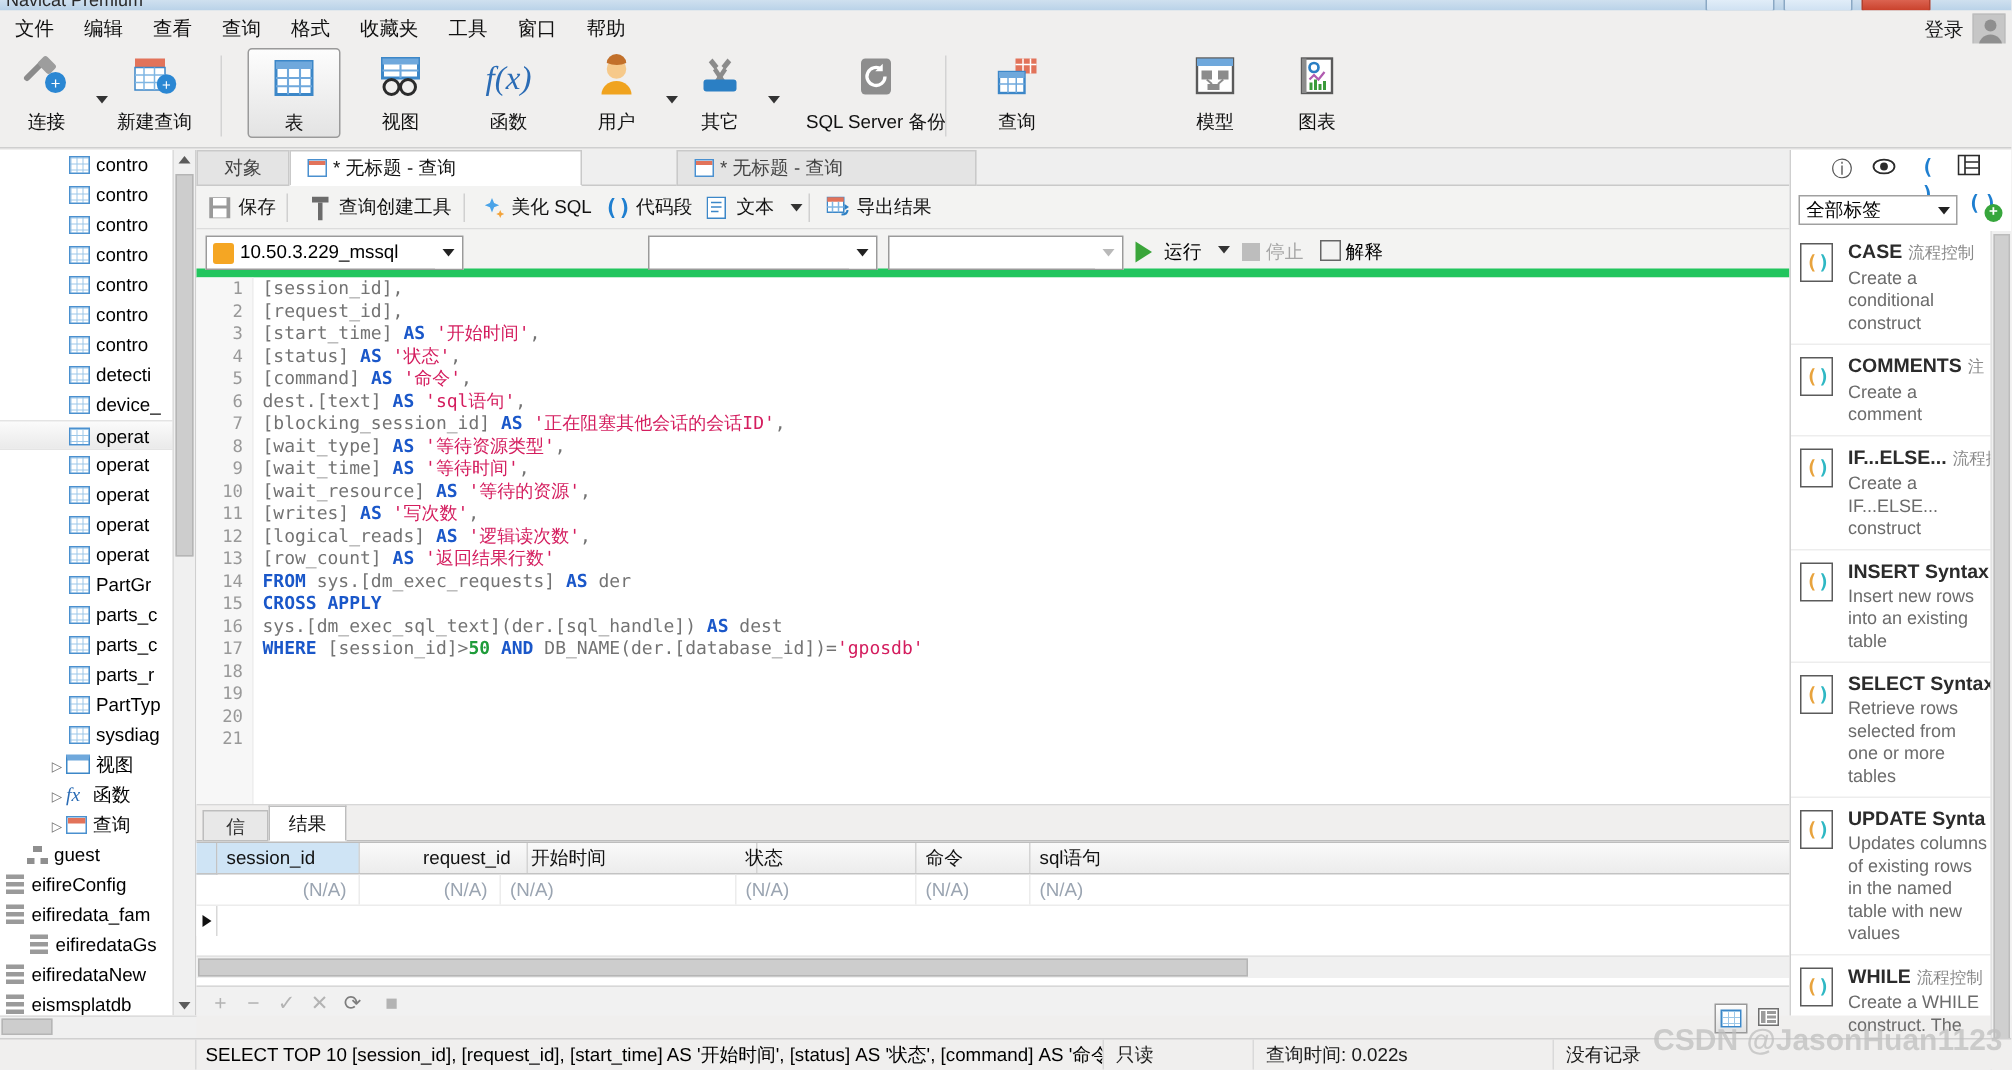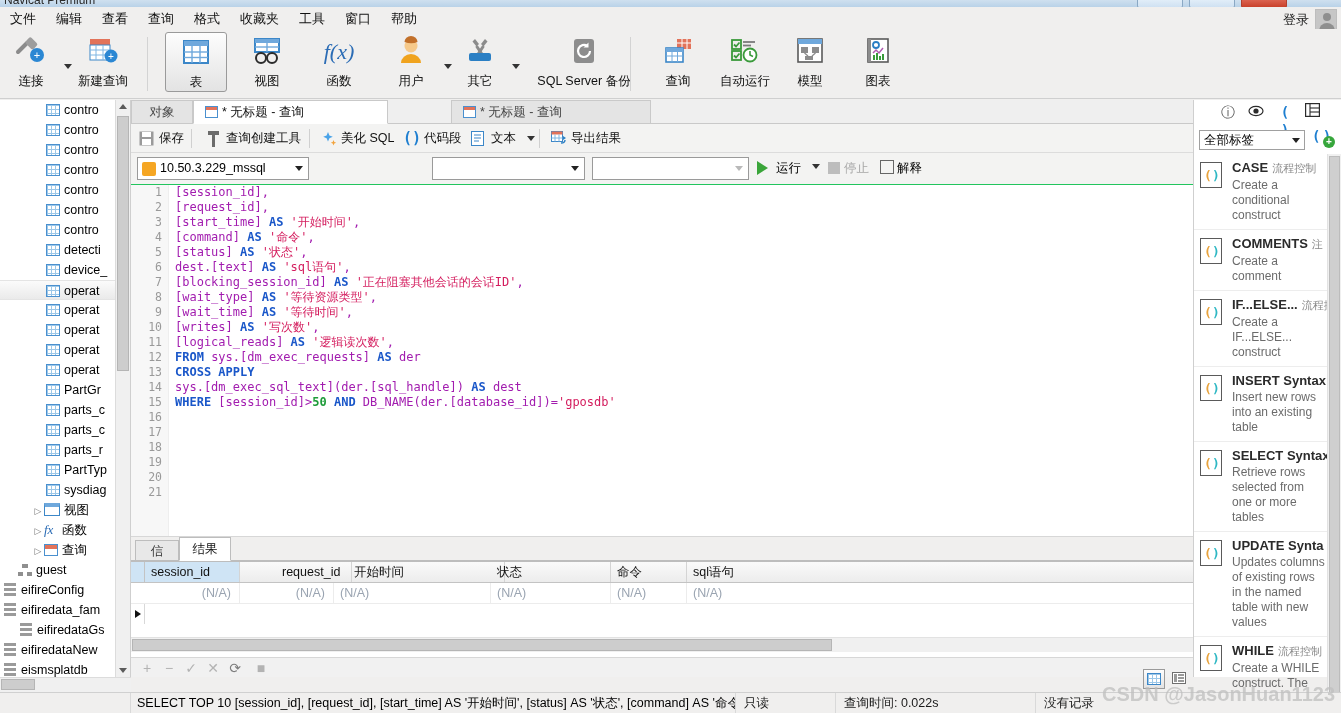--- a/index.html
+++ b/index.html
@@ -101,40 +101,40 @@
   .tabgrid { display:inline-block;width:13px;height:12px;vertical-align:-2px;margin-right:4px;
              border:1px solid #4a90cf;background:#fff;box-shadow: inset 0 3px 0 #e2735a;}
 
   .qbar { position:absolute; left:0; top:24px; width:1062px; height:29px; background:#f3f3f2;
           border-bottom:1px solid #dcdcdc;}
   .qbtn { position:absolute; top:4px; height:21px; line-height:21px; font-size:12.5px;
           padding-left:20px; white-space:nowrap; color:#111; }
   .qsep { position:absolute; top:5px; width:1px; height:19px; background:#d0d0d0;}
 
   .qbar2 { position:absolute; left:0; top:53px; width:1062px; height:32px; background:#f3f3f2;
-           border-bottom:1px solid #22c55e;}
+           border-bottom:6px solid #22c55e;}
   .combo { position:absolute; top:4px; height:23px; background:#fff; border:1px solid #9a9a9a;
            font-size:12.5px; line-height:21px; }
   .combo .cval { position:absolute; left:22px; top:0; white-space:nowrap; }
   .combo .cbtn { position:absolute; right:0; top:0; width:18px; height:21px;
                  background:#fff; display:flex;align-items:center;justify-content:center;}
 
   .editor { position:absolute; left:0; top:85px; width:1062px; height:352px;
             background:#fff; border-bottom:1px solid #d7d7d7; overflow:hidden;}
   .gutter { position:absolute; left:0; top:0; width:38px; height:352px; background:#f7f7f7;
             border-right:1px solid #eee;}
   .gutter .gl { height:15px; line-height:15px; text-align:right; padding-right:6px;
                 font-family:"DejaVu Sans Mono","Liberation Mono",monospace; font-size:11.5px; color:#999;}
   .code { position:absolute; left:44px; top:0; width:1010px;
           font-family:"DejaVu Sans Mono","Liberation Mono",monospace; font-size:12px; }
   .code .ln { height:15px; line-height:15px; white-space:pre; }
   .k { color:#1a57c9; font-weight:bold;}
   .n { color:#1f9c3a; font-weight:bold;}
   .s { color:#d41d5e; }
-  .p { color:#a21caf;text-align:center; }
+  .p { color:#737373;text-align:center; }
 
   .restabs { position:absolute; left:0; top:437px; width:1062px; height:24px; }
   .rtab { position:absolute; top:3px; height:21px; line-height:20px; font-size:12.5px;
           padding:0 10px; border:1px solid #bdbdbd; background:#e8e8e8; color:#333;}
   .rtab.active { top:0; height:24px; line-height:23px; background:#fff; border-bottom:1px solid #fff; color:#111;}
   .restabs .base { position:absolute; left:0; top:23px; width:1062px; height:1px; background:#bdbdbd;}
 
   .grid { position:absolute; left:0; top:461px; width:1062px; height:96px; background:#fff;
           border-top:1px solid #bdbdbd;}
   .ghead { position:absolute;left:0;top:0;height:21px;width:1062px;
@@ -335,35 +335,20 @@
               <rect x="5" y="12" width="17" height="14" fill="#fff" stroke="#3c87c8" stroke-width="1.6"></rect>
               <rect x="5" y="12" width="17" height="4" fill="#6fa8dc"></rect>
               <g stroke="#6fa8dc">
                 <line x1="11" y1="16" x2="11" y2="26"></line>
                 <line x1="16.5" y1="16" x2="16.5" y2="26"></line>
                 <line x1="5" y1="20" x2="22" y2="20"></line>
               </g>
             </svg></span>
         </div>
         <div class="lb">查询</div>
-      </div>
-      <div class="tbitem" style="left: 710px; width: 70px;">
-        <div class="ic">
-          <span style="display: inline-block;"><svg width="34" height="30" viewBox="0 0 34 30">
-              <rect x="4" y="4" width="9" height="9" fill="none" stroke="#3a9a3a" stroke-width="1.8"></rect>
-              <path d="M6 8.5 l2 2 3.5 -4" stroke="#3a9a3a" stroke-width="1.8" fill="none"></path>
-              <rect x="4" y="15" width="9" height="9" fill="none" stroke="#3a9a3a" stroke-width="1.8"></rect>
-              <path d="M6 19.5 l2 2 3.5 -4" stroke="#3a9a3a" stroke-width="1.8" fill="none"></path>
-              <line x1="15" y1="6" x2="27" y2="6" stroke="#7a7a7a" stroke-width="1.8"></line>
-              <line x1="15" y1="9.5" x2="23" y2="9.5" stroke="#7a7a7a" stroke-width="1.8"></line>
-              <circle cx="22" cy="19" r="6.5" fill="#fff" stroke="#3a9a3a" stroke-width="1.8"></circle>
-              <path d="M22 15 l0 4 3 1.5" stroke="#3a9a3a" stroke-width="1.6" fill="none"></path>
-            </svg></span>
-        </div>
-        <div class="lb">自动运行</div>
       </div>
       <div class="tbitem" style="left: 782px; width: 56px;">
         <div class="ic">
           <span style="display: inline-block;"><svg width="34" height="30" viewBox="0 0 34 30">
               <rect x="5" y="3" width="24" height="23" fill="#fff" stroke="#5a5a5a" stroke-width="1.6"></rect>
               <rect x="5" y="3" width="24" height="5" fill="#6fa8dc"></rect>
               <rect x="8" y="11" width="7" height="6" fill="#8c8c8c"></rect>
               <rect x="19" y="11" width="7" height="6" fill="#8c8c8c"></rect>
               <rect x="12" y="20" width="8" height="4" fill="#8c8c8c"></rect>
               <line x1="11.5" y1="17" x2="15" y2="20" stroke="#8c8c8c" stroke-width="1.3"></line>
@@ -538,28 +523,30 @@
           <div class="gl">17</div>
           <div class="gl">18</div>
           <div class="gl">19</div>
           <div class="gl">20</div>
           <div class="gl">21</div>
         </div>
       <div class="code" id="code">
           <div class="ln"><span class="p">[session_id],</span></div>
           <div class="ln"><span class="p">[request_id],</span></div>
           <div class="ln"><span class="p">[start_time] </span><span class="k">AS </span><span class="s">'开始时间'</span><span class="p">,</span></div>
+          <div class="ln"><span class="p">[status] </span><span class="k">AS </span><span class="s">'状态'</span><span class="p">,</span></div>
           <div class="ln"><span class="p">[command] </span><span class="k">AS </span><span class="s">'命令'</span><span class="p">,</span></div>
-          <div class="ln"><span class="p">[status] </span><span class="k">AS </span><span class="s">'状态'</span><span class="p">,</span></div>
           <div class="ln"><span class="p">dest.[text] </span><span class="k">AS </span><span class="s">'sql语句'</span><span class="p">,</span></div>
           <div class="ln"><span class="p">[blocking_session_id] </span><span class="k">AS </span><span class="s">'正在阻塞其他会话的会话ID'</span><span class="p">,</span></div>
           <div class="ln"><span class="p">[wait_type] </span><span class="k">AS </span><span class="s">'等待资源类型'</span><span class="p">,</span></div>
           <div class="ln"><span class="p">[wait_time] </span><span class="k">AS </span><span class="s">'等待时间'</span><span class="p">,</span></div>
+          <div class="ln"><span class="p">[wait_resource] </span><span class="k">AS </span><span class="s">'等待的资源'</span><span class="p">,</span></div>
           <div class="ln"><span class="p">[writes] </span><span class="k">AS </span><span class="s">'写次数'</span><span class="p">,</span></div>
           <div class="ln"><span class="p">[logical_reads] </span><span class="k">AS </span><span class="s">'逻辑读次数'</span><span class="p">,</span></div>
+          <div class="ln"><span class="p">[row_count] </span><span class="k">AS </span><span class="s">'返回结果行数'</span></div>
           <div class="ln"><span class="k">FROM </span><span class="p">sys.[dm_exec_requests] </span><span class="k">AS </span><span class="p">der</span></div>
           <div class="ln"><span class="k">CROSS APPLY</span></div>
           <div class="ln"><span class="p">sys.[dm_exec_sql_text](der.[sql_handle]) </span><span class="k">AS </span><span class="p">dest</span></div>
           <div class="ln"><span class="k">WHERE </span><span class="p">[session_id]&gt;</span><span class="n">50</span><span class="k"> AND </span><span class="p">DB_NAME(der.[database_id])=</span><span class="s">'gposdb'</span></div>
         </div>
     </div>
 
     <div class="restabs" id="restabs">
       <div class="base"></div>
     <div class="rtab" style="left: 4px; width: 44px; text-align: center;">信息</div>

